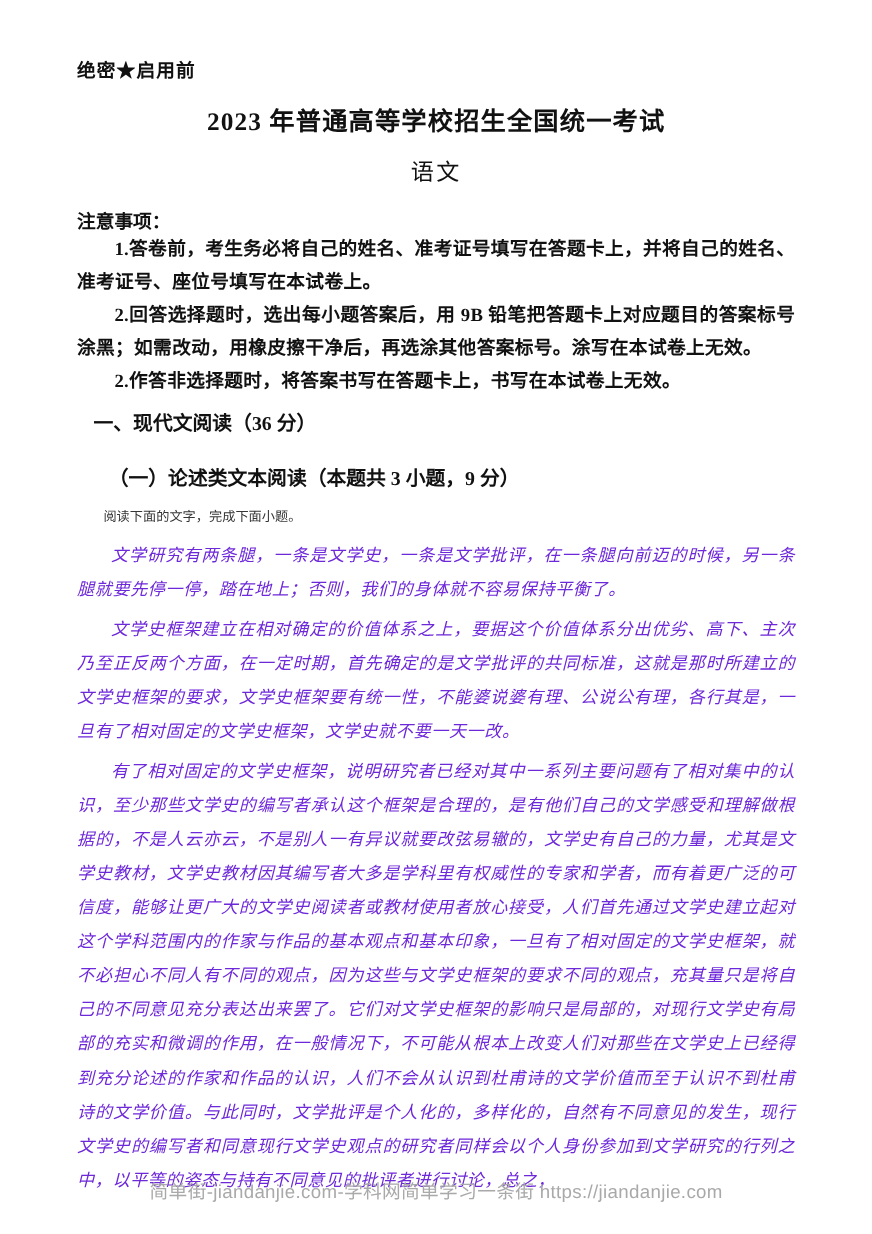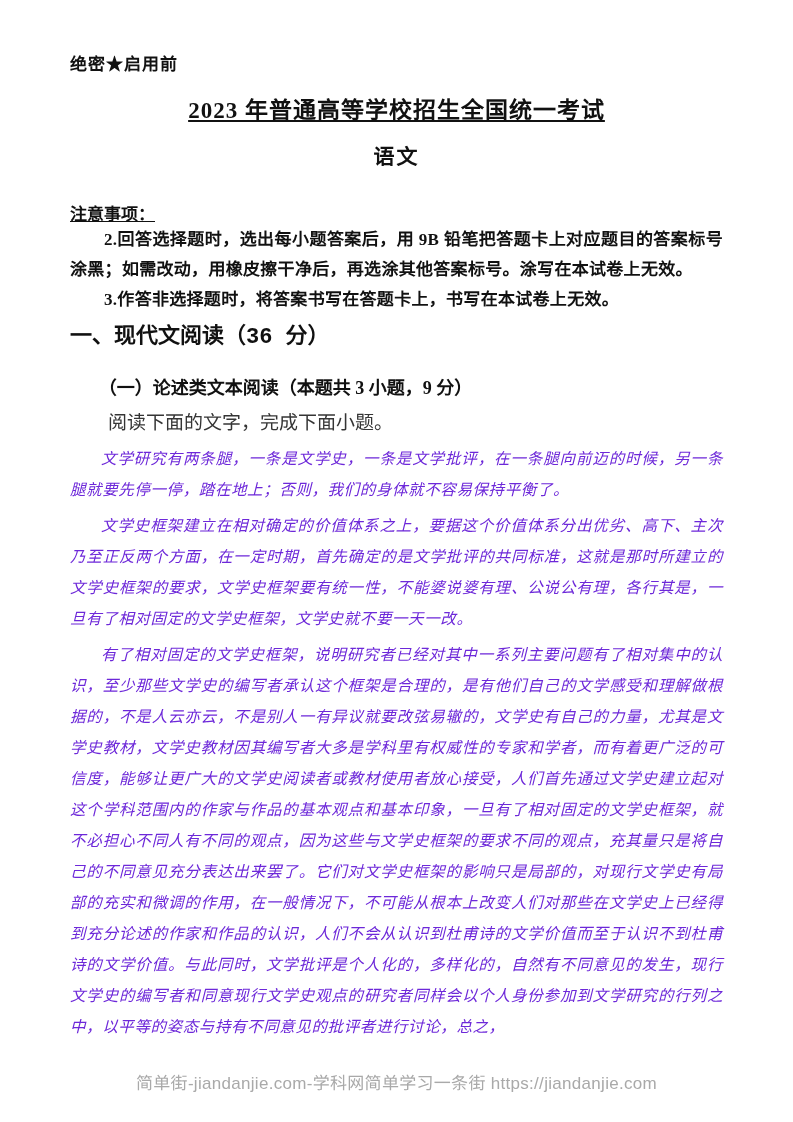--- a/index.html
+++ b/index.html
@@ -23,61 +23,58 @@
     font-size: 17px;
     font-weight: bold;
     letter-spacing: 1px;
   }
   .exam-title {
     margin: 16px 0 0 0;
     text-align: center;
     font-size: 23px;
     font-weight: bold;
     letter-spacing: 1px;
-    text-decoration: underline;
   }
   .exam-subject {
     margin: 15px 0 0 0;
     text-align: center;
     font-size: 21px;
-    font-weight: bold;
+    font-weight: normal;
     letter-spacing: 2px;
   }
   .notice-heading {
-    margin-top: 30px;
+    margin-top: 17px;
     font-size: 17px;
     font-weight: bold;
-    text-decoration: underline;
   }
   .notice-item {
     margin: 0;
     font-size: 17px;
     font-weight: bold;
     line-height: 30px;
     text-indent: 2em;
     text-align: justify;
     letter-spacing: 0.3px;
   }
   .section-heading {
-    margin: 8px 0 0 0;
-    font-size: 22px;
+    margin: 8px 0 0 15px;
+    font-size: 18px;
     font-weight: bold;
     line-height: 30px;
-    font-family: Liberation Mono, monospace;
   }
   .subsection-heading {
     margin: 20px 0 0 0;
     font-size: 18px;
     font-weight: bold;
     line-height: 30px;
     text-indent: 1.6em;
   }
   .reading-instruction {
     margin: 5px 0 0 0;
-    font-size: 19px;
+    font-size: 12px;
     font-weight: normal;
     line-height: 30px;
     text-indent: 2em;
     color: #353535;
   }
   .passage p {
     margin: 5px 0 0 0;
     font-size: 15.5px;
     line-height: 31px;
     text-indent: 2em;
@@ -104,22 +101,23 @@
 <div class="page">
 
   <div class="classification">绝密★启用前</div>
 
   <h1 class="exam-title">2023 年普通高等学校招生全国统一考试</h1>
 
   <h2 class="exam-subject">语文</h2>
 
   <div class="notice">
     <div class="notice-heading">注意事项：</div>
+    <p class="notice-item">1.答卷前，考生务必将自己的姓名、准考证号填写在答题卡上，并将自己的姓名、准考证号、座位号填写在本试卷上。</p>
     <p class="notice-item">2.回答选择题时，选出每小题答案后，用 9B 铅笔把答题卡上对应题目的答案标号涂黑；如需改动，用橡皮擦干净后，再选涂其他答案标号。涂写在本试卷上无效。</p>
-    <p class="notice-item">3.作答非选择题时，将答案书写在答题卡上，书写在本试卷上无效。</p>
+    <p class="notice-item">2.作答非选择题时，将答案书写在答题卡上，书写在本试卷上无效。</p>
   </div>
 
   <div class="section">
     <div class="section-heading">一、现代文阅读（36 分）</div>
     <div class="subsection-heading">（一）论述类文本阅读（本题共 3 小题，9 分）</div>
     <p class="reading-instruction">阅读下面的文字，完成下面小题。</p>
 
     <div class="passage">
       <p>文学研究有两条腿，一条是文学史，一条是文学批评，在一条腿向前迈的时候，另一条腿就要先停一停，踏在地上；否则，我们的身体就不容易保持平衡了。</p>
       <p>文学史框架建立在相对确定的价值体系之上，要据这个价值体系分出优劣、高下、主次乃至正反两个方面，在一定时期，首先确定的是文学批评的共同标准，这就是那时所建立的文学史框架的要求，文学史框架要有统一性，不能婆说婆有理、公说公有理，各行其是，一旦有了相对固定的文学史框架，文学史就不要一天一改。</p>

